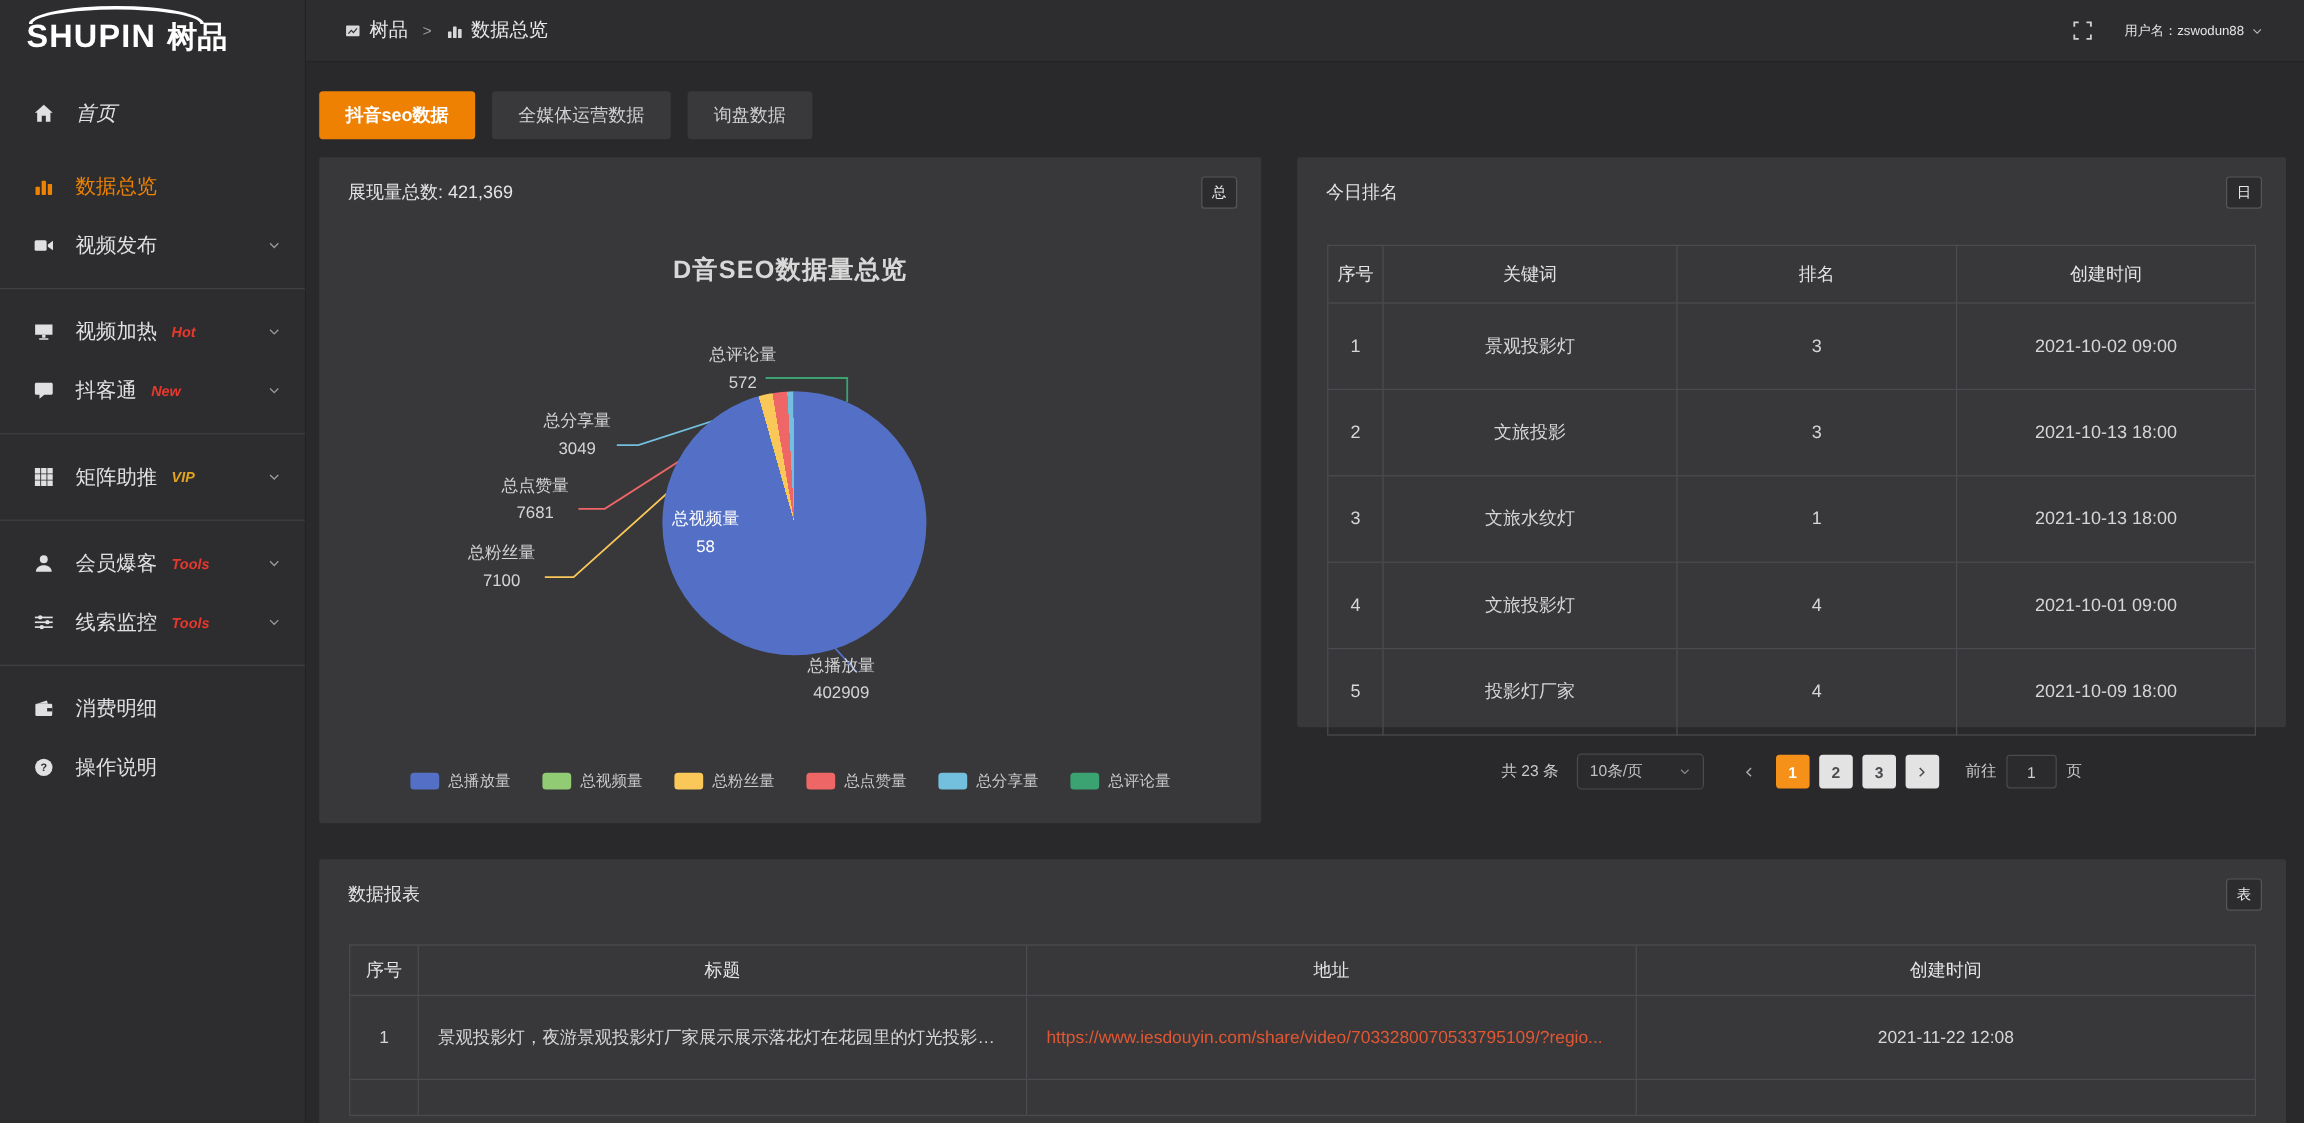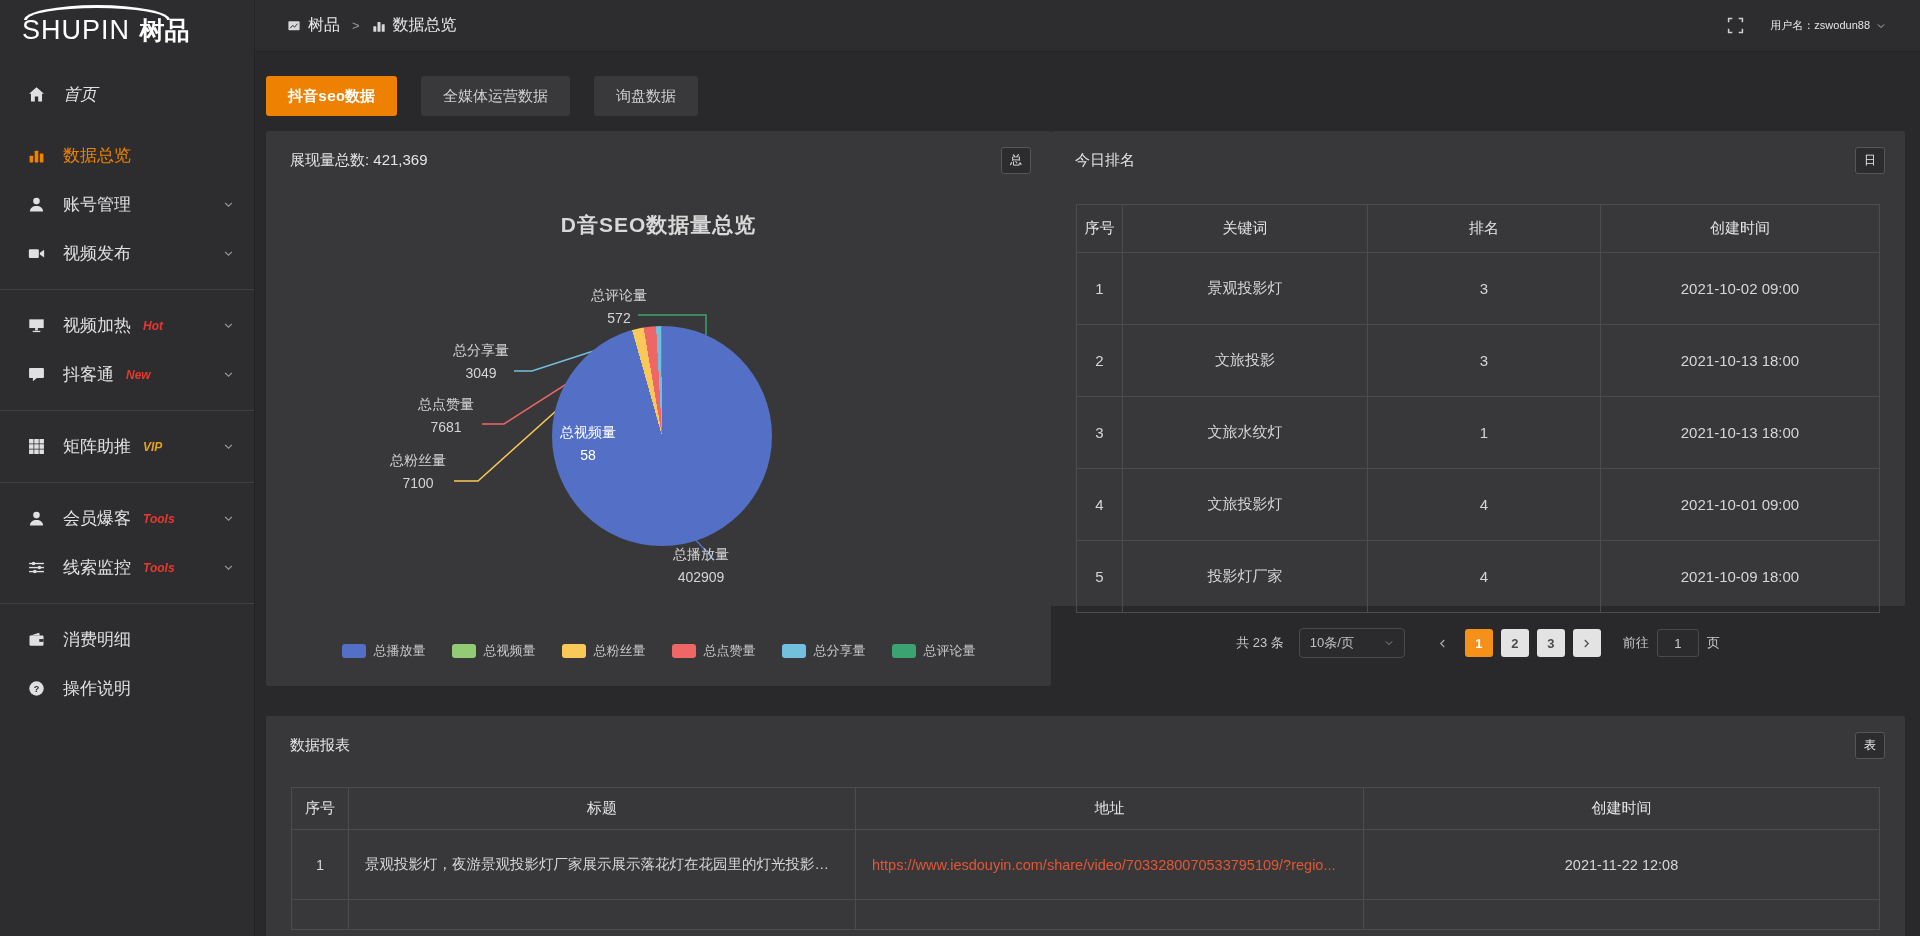--- a/index.html
+++ b/index.html
@@ -5,21 +5,21 @@
   * { margin:0; padding:0; box-sizing:border-box; }
   html,body { width:1920px; height:936px; overflow:hidden; }
   body { background:#29292b; font-family:"Liberation Sans","DejaVu Sans",sans-serif; color:#d6d6d8; }
   .app { display:flex; width:1920px; height:936px; }
 
   
   .sidebar { width:255px; background:#2d2d2f; border-right:1px solid #232325; flex-shrink:0; }
   .logo { position:relative; height:52px; padding:14px 0 0 22px; white-space:nowrap; cursor:pointer; }
   .logo-arc { position:absolute; top:5px; left:24px; width:146px; height:15px;
               border:3px solid #fff; border-bottom:none; border-radius:73px 73px 0 0 / 15px 15px 0 0; }
-  .logo-en { font-size:27px; font-weight:400; color:#fff; letter-spacing:1px; }
+  .logo-en { font-size:27px; font-weight:700; color:#fff; letter-spacing:1px; }
   .logo-cn { font-size:25px; font-weight:700; color:#fff; margin-left:5px; }
   .menu { padding-top:18px; }
   .menu-item { height:49px; display:flex; align-items:center; padding:0 20px 0 28px;
                font-size:17px; color:#e0e0e2; cursor:pointer; }
   .menu-item.first { margin-bottom:12px;font-style:italic; }
   .menu-item.active { color:#ef8200; }
   .mi-icon { width:20px; margin-right:15px; font-size:17px; display:flex; align-items:center; }
   .mi-icon svg { width:1em; height:1em; display:block; }
   .mi-badge { margin-left:12px; font-style:italic; font-weight:bold; font-size:12px; }
   .badge-red { color:#e8382d; }
@@ -39,26 +39,26 @@
   .bc-sep { margin:0 12px; color:#9a9a9e; font-size:13px; }
   .user-area { display:flex; align-items:center; }
   .fs-icon { font-size:17px; color:#d0d0d2; display:flex; cursor:pointer; }
   .fs-icon svg { width:1em; height:1em; }
   .username { margin-left:26px; font-size:11px; color:#e4e4e6; cursor:pointer; }
   .user-chevron { margin-left:6px; font-size:10px; color:#b5b5b8; display:flex; }
   .user-chevron svg { width:1em; height:1em; }
 
   
   .content { flex:1; background:#29292b; padding:24px 15px 0 11px; overflow:hidden; }
-  .tabs { display:flex; gap:24px; margin-bottom:15px;font-family:Liberation Mono, monospace; }
+  .tabs { display:flex; gap:14px; margin-bottom:15px; }
   .tab { height:40px; padding:0 22px; font-size:15px; border:none; border-radius:3px;
          background:#39393c; color:#d0d0d2; cursor:pointer; font-family:inherit; }
   .tab.active { background:#ee8102; color:#fff; font-weight:bold; }
 
-  .row { display:flex; }
+  .row { display:flex; gap:30px; }
   .panel { background:#38383b; border-radius:2px; }
   .panel-header { display:flex; justify-content:space-between; align-items:center; padding:16px 20px 0 24px; }
   .panel-title { font-size:15px; color:#e5e5e7; }
   .panel-badge { min-width:30px; height:27px; background:#2c2c2e; border:1px solid #56565a; border-radius:3px;
                  color:#e8e8ea; font-size:12px; display:flex; align-items:center; justify-content:center;
                  padding:0 8px; cursor:pointer; font-family:inherit; }
 
   
   .left-panel { width:785px; height:555px; position:relative; flex-shrink:0; }
   .chart-area { position:absolute; inset:0; }
@@ -142,34 +142,20 @@
       </div>
       <div class="menu-item active">
         <span class="mi-icon">
             <svg viewBox="0 0 16 16" fill="currentColor">
               <rect x="1.5" y="8.2" width="3.4" height="6.3" rx="0.6"></rect>
               <rect x="6.3" y="3.5" width="3.4" height="11" rx="0.6"></rect>
               <rect x="11.1" y="6" width="3.4" height="8.5" rx="0.6"></rect>
             </svg>
           </span>
         <span class="mi-label">数据总览</span>
-      </div>
-      <div class="menu-item">
-        <span class="mi-icon">
-            <svg viewBox="0 0 16 16" fill="currentColor">
-              <circle cx="8" cy="4.8" r="3.1"></circle>
-              <path d="M1.8 14.6c0-3.4 2.8-5.2 6.2-5.2s6.2 1.8 6.2 5.2z"></path>
-            </svg>
-          </span>
-        <span class="mi-label">账号管理</span>
-        <span class="mi-chevron">
-            <svg viewBox="0 0 16 16" fill="none" stroke="currentColor" stroke-width="1.6">
-              <path d="M3 5.5l5 5 5-5"></path>
-            </svg>
-          </span>
       </div>
       <div class="menu-item">
         <span class="mi-icon">
             <svg viewBox="0 0 16 16" fill="currentColor">
               <rect x="0.8" y="4" width="9.4" height="8.2" rx="1.2"></rect>
               <path d="M11.2 7.2 15.2 4.4v7.4l-4-2.8z"></path>
             </svg>
           </span>
         <span class="mi-label">视频发布</span>
         <span class="mi-chevron">

